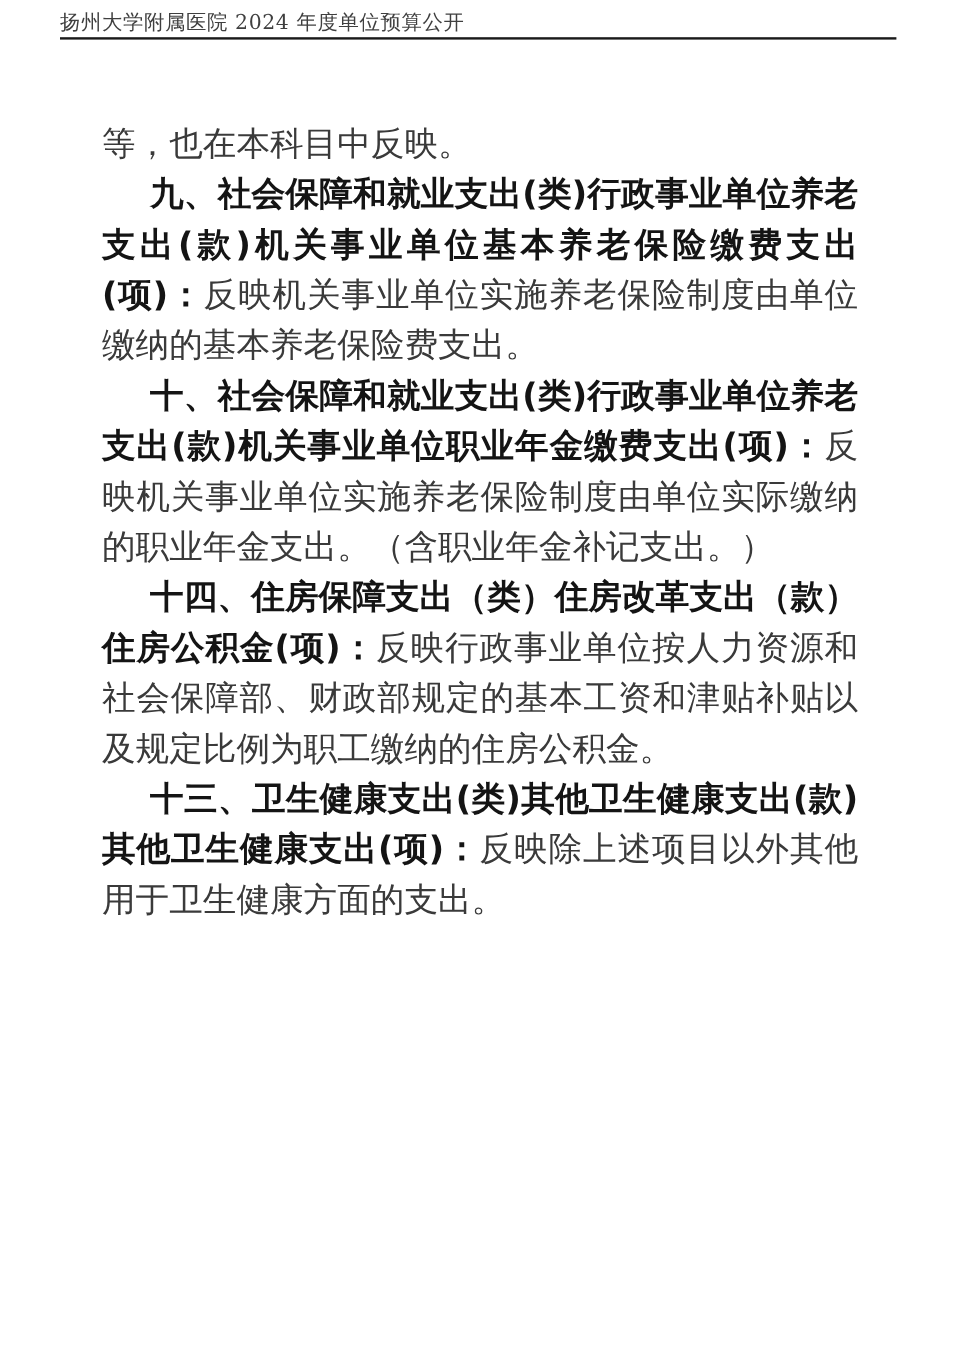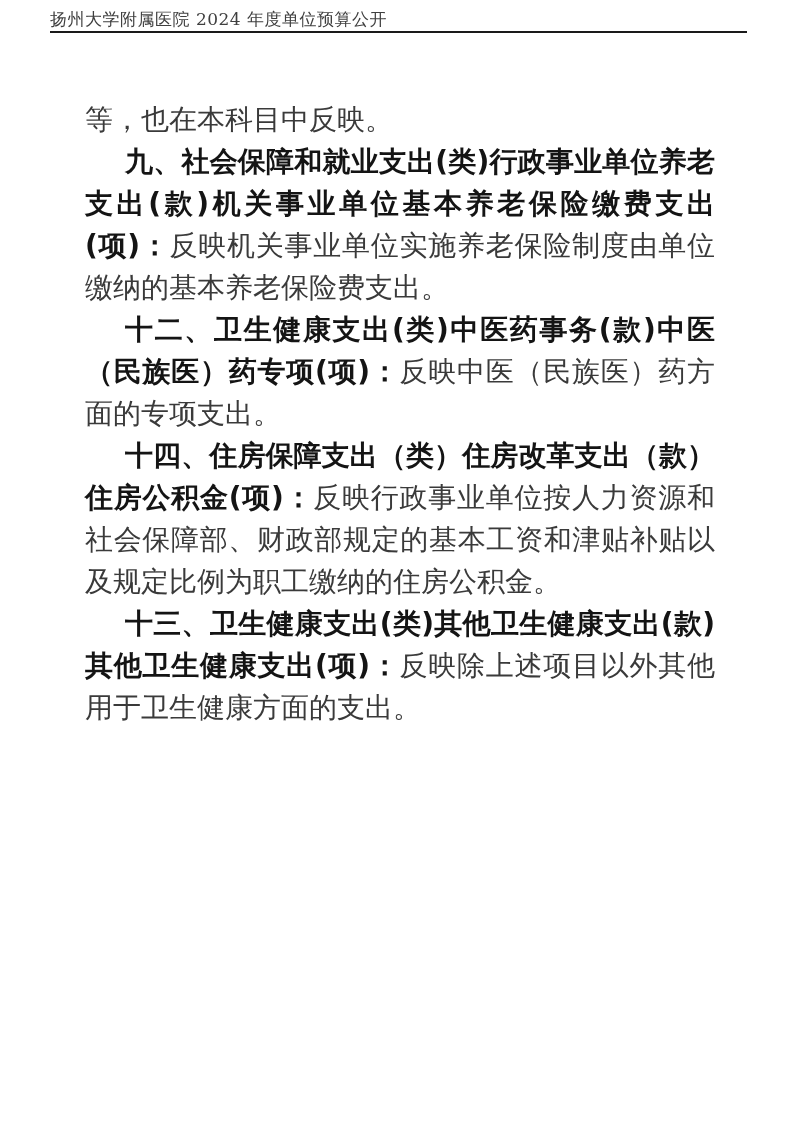--- a/index.html
+++ b/index.html
@@ -63,23 +63,23 @@
 
 <div class="page-header">
   <span>扬州大学附属医院 2024 年度单位预算公开</span>
 </div>
 
 <div class="doc-content">
   <p class="continuation"><span>等，也在本科目中反映。</span></p>
 
   <p><span class="lead">九、社会保障和就业支出(类)行政事业单位养老支出(款)机关事业单位基本养老保险缴费支出(项)：</span><span>反映机关事业单位实施养老保险制度由单位缴纳的基本养老保险费支出。</span></p>
 
+  <p><span class="lead">十、社会保障和就业支出(类)行政事业单位养老支出(款)机关事业单位职业年金缴费支出(项)：</span><span>反映机关事业单位实施养老保险制度由单位实际缴纳的职业年金支出。（含职业年金补记支出。）</span></p>
 
 
-  <p><span class="lead">十二、卫生健康支出(类)中医药事务(款)中医（民族医）药专项(项)：</span><span>反映中医（民族医）药方面的专项支出。</span></p>
 
   <p><span class="lead">十四、住房保障支出（类）住房改革支出（款）住房公积金(项)：</span><span>反映行政事业单位按人力资源和社会保障部、财政部规定的基本工资和津贴补贴以及规定比例为职工缴纳的住房公积金。</span></p>
 
   <p><span class="lead">十三、卫生健康支出(类)其他卫生健康支出(款)其他卫生健康支出(项)：</span><span>反映除上述项目以外其他用于卫生健康方面的支出。</span></p>
 
 </div>
 
 <div class="page-footer">
   <span>- 28 -</span>
 </div>

